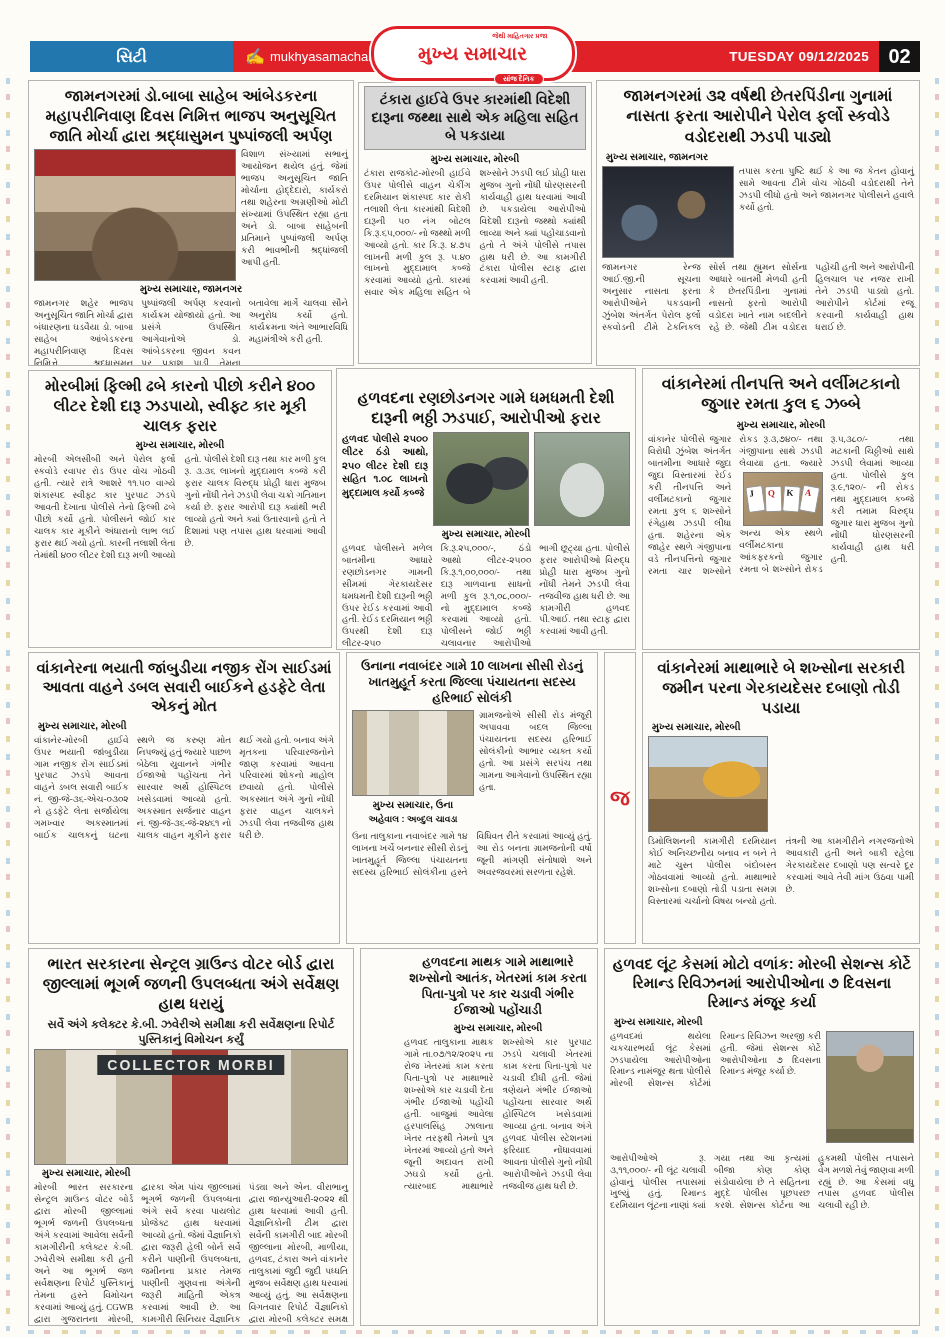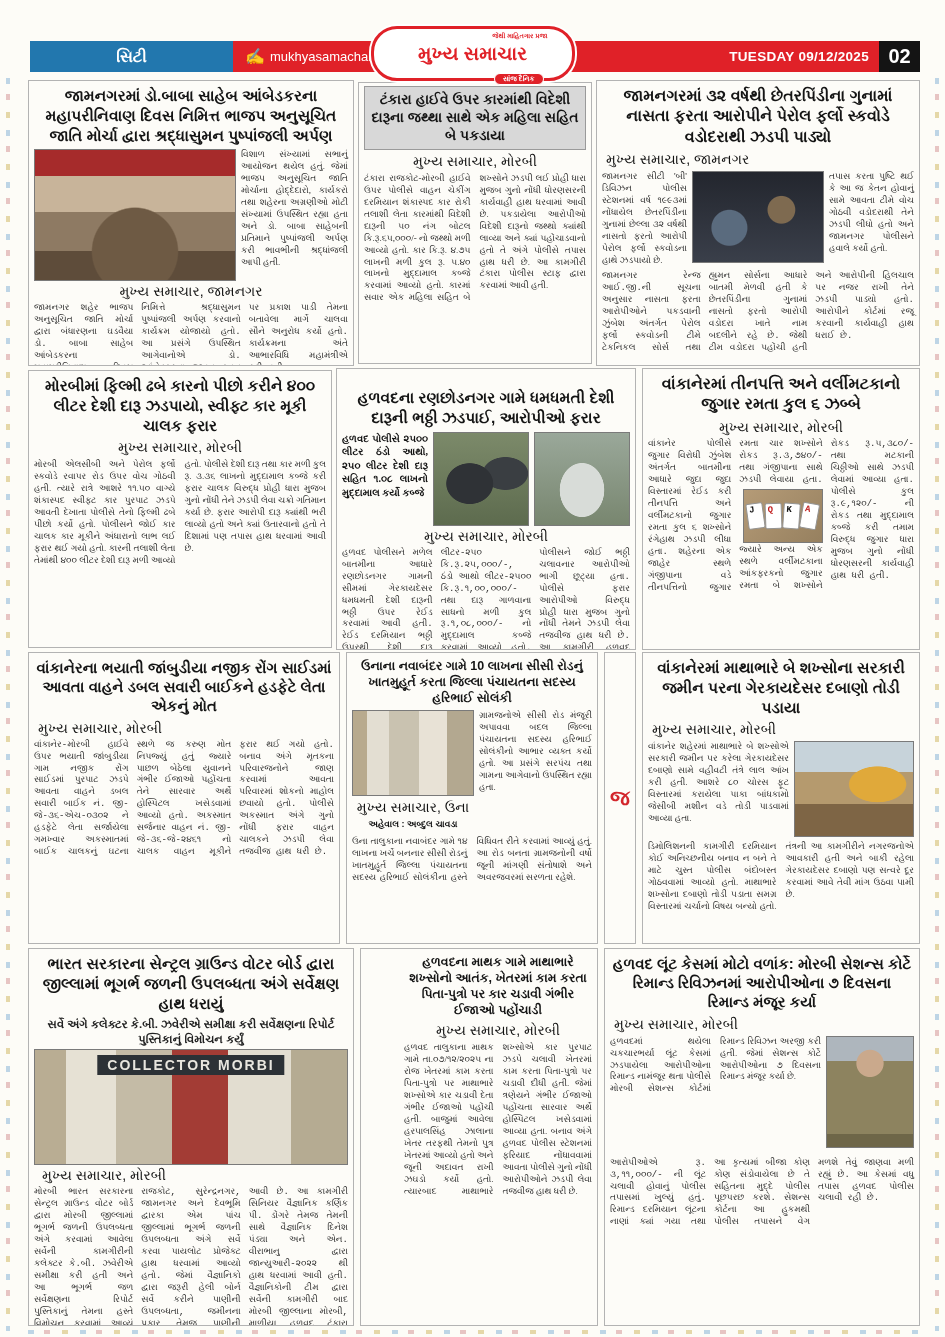--- a/index.html
+++ b/index.html
@@ -21,25 +21,25 @@
   .pagenum{position:absolute;left:879px;top:41px;width:41px;height:31px;background:#141414;color:#fff;font-size:20px;font-weight:bold;display:flex;align-items:center;justify-content:center;}
   .logo{position:absolute;left:50%;top:26px;transform:translateX(-50%);width:198px;height:49px;background:#fff;border:3px solid #e02128;border-radius:26px;z-index:5;display:flex;align-items:center;justify-content:center;box-shadow:0 0 0 2px #fff;}
   .logo-title{color:#e02128;font-weight:bold;font-size:19px;white-space:nowrap;}
   .logo-top{position:absolute;top:3px;right:24px;font-size:6.5px;color:#e02128;font-weight:bold;white-space:nowrap;}
   .logo-bottom{position:absolute;bottom:-7px;right:28px;background:#e02128;color:#fff;font-size:7px;font-weight:bold;padding:1px 8px;border-radius:8px;border:1px solid #fff;white-space:nowrap;}
 
   
   .art{position:absolute;background:#fdfcf8;border:1px solid #b3b3b3;padding:3px 5px;box-sizing:border-box;overflow:hidden;}
   .hl{font-weight:bold;text-align:center;color:#141414;line-height:1.28;margin:2px 1px 4px;}
   .sub{font-weight:bold;text-align:center;color:#222;font-size:11.5px;line-height:1.25;margin:0 0 3px;}
-  .by{font-weight:normal;text-align:center;font-size:14px;color:#111;margin:2px 0 3px;}
+  .by{font-weight:bold;text-align:center;font-size:10px;color:#111;margin:2px 0 3px;}
   .by2{font-weight:bold;text-align:center;font-size:9px;color:#111;margin:0 0 3px;}
   .bd{font-family:"Liberation Serif",serif;font-size:9px;line-height:1.33;text-align:justify;color:#2b2b2b;}
   .cols2{columns:2;column-gap:9px;}
-  .cols3{columns:3;column-gap:8px;font-family:Liberation Mono, monospace;}
+  .cols3{columns:3;column-gap:8px;}
   .row{display:flex;gap:5px;align-items:flex-start;}
   .fill{flex:1;min-width:0;}
   .grayhead{background:#d8d8d8;border:1px solid #9a9a9a;padding:4px 3px;margin:0 0 3px;}
   .lead{font-family:"Liberation Serif",serif;font-weight:bold;font-size:10px;line-height:1.35;text-align:justify;color:#111;}
 
   
   .ph{border:1px solid #7a7a7a;box-sizing:border-box;flex:none;position:relative;overflow:hidden;}
   .ph-a{width:202px;height:132px;background:radial-gradient(ellipse at 50% 78%,#6e5a44 0 30%,transparent 31%),linear-gradient(180deg,#a62b2b 0 20%,#c8b49a 20% 48%,#8e7a63 48% 78%,#5e4c3a 78% 100%);}
   .ph-c{width:132px;height:92px;background:radial-gradient(circle at 28% 62%,#5a6b7e 0 16%,transparent 17%),radial-gradient(circle at 68% 42%,#7e6a50 0 13%,transparent 14%),linear-gradient(180deg,#23262e,#3a3f4a);}
   .ph-e1{width:96px;height:94px;background:radial-gradient(ellipse at 38% 55%,#2f3236 0 28%,transparent 29%),radial-gradient(ellipse at 76% 44%,#3a3e42 0 22%,transparent 23%),linear-gradient(180deg,#7c8a6a,#5d6b4e);}
@@ -105,21 +105,20 @@
       <div class="hl" style="font-size:14px;margin:0;">ટંકારા હાઈવે ઉપર કારમાંથી વિદેશી દારૂના જથ્થા સાથે એક મહિલા સહિત બે પકડાયા</div>
     </div>
     <div class="by">મુખ્ય સમાચાર, મોરબી</div>
     <div class="bd cols2" style="height:196px;">ટંકારા રાજકોટ-મોરબી હાઈવે ઉપર પોલીસે વાહન ચેકીંગ દરમિયાન શંકાસ્પદ કાર રોકી તલાશી લેતા કારમાંથી વિદેશી દારૂની ૫૦ નંગ બોટલ કિ.રૂ.૬૫,૦૦૦/- નો જથ્થો મળી આવ્યો હતો. કાર કિ.રૂ. ૪.૭૫ લાખની મળી કુલ રૂ. ૫.૪૦ લાખનો મુદ્દામાલ કબ્જે કરવામાં આવ્યો હતો. કારમાં સવાર એક મહિલા સહિત બે શખ્સોને ઝડપી લઈ પ્રોહી ધારા મુજબ ગુનો નોંધી ધોરણસરની કાર્યવાહી હાથ ધરવામાં આવી છે. પકડાયેલા આરોપીઓ વિદેશી દારૂનો જથ્થો ક્યાંથી લાવ્યા અને ક્યાં પહોંચાડવાનો હતો તે અંગે પોલીસે તપાસ હાથ ધરી છે. આ કામગીરી ટંકારા પોલીસ સ્ટાફ દ્વારા કરવામાં આવી હતી.</div>
   </div>
 
   <div class="art" style="left:596px;top:80px;width:324px;height:286px;">
     <div class="hl" style="font-size:16px;">જામનગરમાં ૩૨ વર્ષથી છેતરપિંડીના ગુનામાં નાસતા ફરતા આરોપીને પેરોલ ફર્લો સ્કવોડે વડોદરાથી ઝડપી પાડ્યો</div>
     <div class="by" style="text-align:left;margin-left:4px;">મુખ્ય સમાચાર, જામનગર</div>
     <div class="row">
-      <div class="bd fill">જામનગર સીટી 'બી' ડિવિઝન પોલીસ સ્ટેશનમાં વર્ષ ૧૯૯૩માં નોંધાયેલ છેતરપિંડીના ગુનામાં છેલ્લા ૩૨ વર્ષથી નાસતો ફરતો આરોપી પેરોલ ફર્લો સ્કવોડના હાથે ઝડપાયો છે.</div>
       <div class="ph ph-c"></div>
       <div class="bd fill">તપાસ કરતા પુષ્ટિ થઈ કે આ જ કેતન હોવાનું સામે આવતા ટીમે વોચ ગોઠવી વડોદરાથી તેને ઝડપી લીધો હતો અને જામનગર પોલીસને હવાલે કર્યો હતો.</div>
     </div>
     <div class="bd cols3" style="height:96px;margin-top:4px;">જામનગર રેન્જ આઈ.જી.ની સૂચના અનુસાર નાસતા ફરતા આરોપીઓને પકડવાની ઝુંબેશ અંતર્ગત પેરોલ ફર્લો સ્કવોડની ટીમે ટેકનિકલ સોર્સ તથા હ્યુમન સોર્સના આધારે બાતમી મેળવી હતી કે છેતરપિંડીના ગુનામાં નાસતો ફરતો આરોપી વડોદરા ખાતે નામ બદલીને રહે છે. જેથી ટીમ વડોદરા પહોંચી હતી અને આરોપીની હિલચાલ પર નજર રાખી તેને ઝડપી પાડ્યો હતો. આરોપીને કોર્ટમાં રજૂ કરવાની કાર્યવાહી હાથ ધરાઈ છે.</div>
   </div>
 
   <div class="art" style="left:28px;top:370px;width:304px;height:278px;">
     <div class="hl" style="font-size:15.5px;">મોરબીમાં ફિલ્મી ઢબે કારનો પીછો કરીને ૪૦૦ લીટર દેશી દારૂ ઝડપાયો, સ્વીફ્ટ કાર મૂકી ચાલક ફરાર</div>
     <div class="by">મુખ્ય સમાચાર, મોરબી</div>
     <div class="bd cols2" style="height:200px;">મોરબી એલસીબી અને પેરોલ ફર્લો સ્કવોડે રવાપર રોડ ઉપર વોચ ગોઠવી હતી. ત્યારે રાત્રે આશરે ૧૧.૫૦ વાગ્યે શંકાસ્પદ સ્વીફ્ટ કાર પુરપાટ ઝડપે આવતી દેખાતા પોલીસે તેનો ફિલ્મી ઢબે પીછો કર્યો હતો. પોલીસને જોઈ કાર ચાલક કાર મૂકીને અંધારાનો લાભ લઈ ફરાર થઈ ગયો હતો. કારની તલાશી લેતા તેમાંથી ૪૦૦ લીટર દેશી દારૂ મળી આવ્યો હતો. પોલીસે દેશી દારૂ તથા કાર મળી કુલ રૂ. ૩.૩૬ લાખનો મુદ્દામાલ કબ્જે કરી ફરાર ચાલક વિરુદ્ધ પ્રોહી ધારા મુજબ ગુનો નોંધી તેને ઝડપી લેવા ચક્રો ગતિમાન કર્યા છે. ફરાર આરોપી દારૂ ક્યાંથી ભરી લાવ્યો હતો અને ક્યાં ઉતારવાનો હતો તે દિશામાં પણ તપાસ હાથ ધરવામાં આવી છે.</div>
@@ -171,21 +170,20 @@
   </div>
 
   <div class="vstrip">
     <span>જ</span>
   </div>
 
   <div class="art" style="left:642px;top:652px;width:278px;height:292px;">
     <div class="hl" style="font-size:15.5px;">વાંકાનેરમાં માથાભારે બે શખ્સોના સરકારી જમીન પરના ગેરકાયદેસર દબાણો તોડી પડાયા</div>
     <div class="by" style="text-align:left;margin-left:4px;">મુખ્ય સમાચાર, મોરબી</div>
     <div class="row">
-      <div class="bd fill">વાંકાનેર શહેરમાં માથાભારે બે શખ્સોએ સરકારી જમીન પર કરેલા ગેરકાયદેસર દબાણો સામે વહીવટી તંત્રે લાલ આંખ કરી હતી. આશરે ૮૦ ચોરસ ફૂટ વિસ્તારમાં કરાયેલા પાકા બાંધકામો જેસીબી મશીન વડે તોડી પાડવામાં આવ્યા હતા.</div>
       <div class="ph ph-i"></div>
     </div>
     <div class="bd cols2" style="height:112px;margin-top:4px;">ડિમોલિશનની કામગીરી દરમિયાન કોઈ અનિચ્છનીય બનાવ ન બને તે માટે ચુસ્ત પોલીસ બંદોબસ્ત ગોઠવવામાં આવ્યો હતો. માથાભારે શખ્સોના દબાણો તોડી પડાતા સમગ્ર વિસ્તારમાં ચર્ચાનો વિષય બન્યો હતો. તંત્રની આ કામગીરીને નગરજનોએ આવકારી હતી અને બાકી રહેલા ગેરકાયદેસર દબાણો પણ સત્વરે દૂર કરવામાં આવે તેવી માંગ ઉઠવા પામી છે.</div>
   </div>
 
   <div class="art" style="left:28px;top:948px;width:326px;height:378px;">
     <div class="hl" style="font-size:15.5px;">ભારત સરકારના સેન્ટ્રલ ગ્રાઉન્ડ વોટર બોર્ડ દ્વારા જીલ્લામાં ભૂગર્ભ જળની ઉપલબ્ધતા અંગે સર્વેક્ષણ હાથ ધરાયું</div>
     <div class="sub">સર્વે અંગે કલેક્ટર કે.બી. ઝવેરીએ સમીક્ષા કરી સર્વેક્ષણના રિપોર્ટ પુસ્તિકાનું વિમોચન કર્યું</div>
     <div class="ph ph-j">
       <span class="sign">COLLECTOR MORBI</span>

